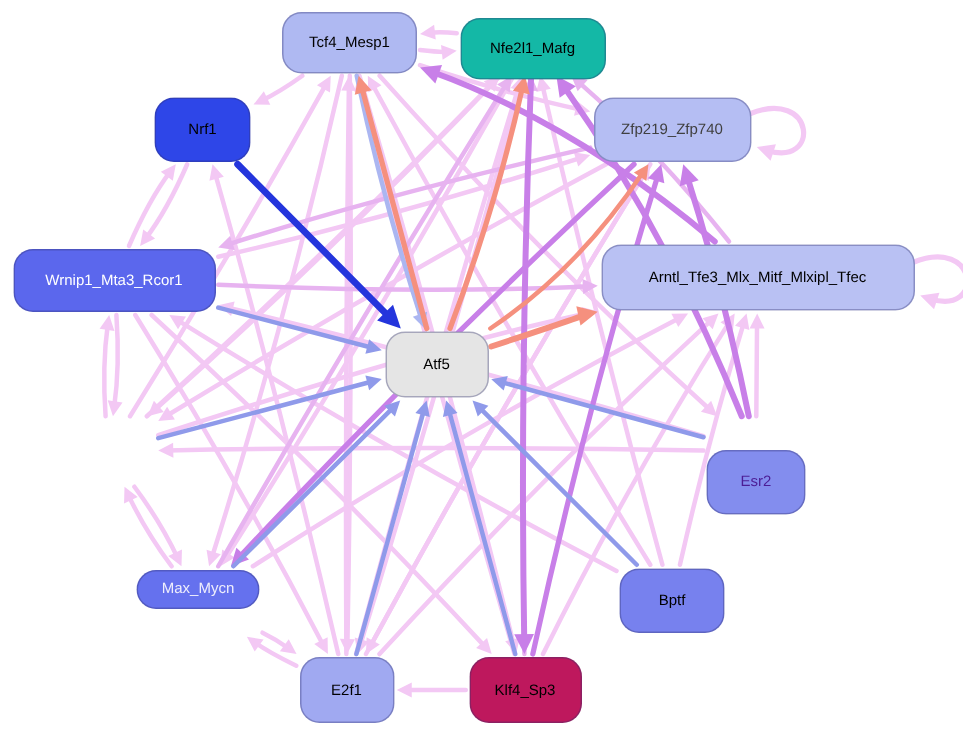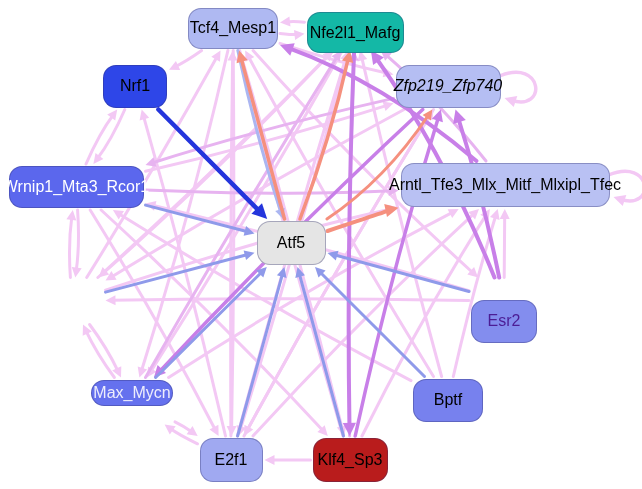--- a/index.html
+++ b/index.html
@@ -9,21 +9,21 @@
     background:#ffffff;
     overflow:hidden;
     font-family:"Liberation Sans", sans-serif;
   }
   #edge-layer{position:absolute;left:0;top:0;width:642px;height:489px;z-index:1;}
   #node-layer{position:absolute;left:0;top:0;width:642px;height:489px;z-index:2;}
   .node{
     position:absolute;
     display:flex;align-items:center;justify-content:center;
     border-radius:13px;
-    font-size:16px;
+    font-size:10px;
     white-space:nowrap;
     box-sizing:border-box;
     border:1px solid rgba(50,50,110,0.35);
     cursor:pointer;
     user-select:none;
   }
 </style>
 </head>
 <body>
 
@@ -309,21 +309,21 @@
   <div id="node-layer">
       <div class="node" style="left: 188px; top: 7.5px; width: 90px; height: 41px; background: rgb(175, 185, 242); color: rgb(0, 0, 0); border-color: rgba(50, 50, 110, 0.35);">
         <span>Tcf4_Mesp1</span>
       </div>
       <div class="node" style="left: 306.5px; top: 12px; width: 97px; height: 41px; background: #14b8a6; color: rgb(0, 0, 0); border-color: rgba(50, 50, 110, 0.35);">
         <span>Nfe2l1_Mafg</span>
       </div>
       <div class="node" style="left: 103px; top: 64.5px; width: 64px; height: 43px; background: rgb(46, 70, 232); color: rgb(0, 0, 0); border-color: rgba(50, 50, 110, 0.35);">
         <span>Nrf1</span>
       </div>
-      <div class="node" style="left: 395.5px; top: 64.5px; width: 105px; height: 43px; background: rgb(181, 190, 243); color: #000000; border-color: rgba(50, 50, 110, 0.35); font-style: italic;">
+      <div class="node" style="left: 395.5px; top: 64.5px; width: 105px; height: 43px; background: rgb(181, 190, 243); color: #404040; border-color: rgba(50, 50, 110, 0.35);">
         <span>Zfp219_Zfp740</span>
       </div>
       <div class="node" style="left: 8.5px; top: 166px; width: 135px; height: 42px; background: rgb(91, 103, 237); color: rgb(255, 255, 255); border-color: rgba(50, 50, 110, 0.35);">
         <span>Wrnip1_Mta3_Rcor1</span>
       </div>
       <div class="node" style="left: 400.5px; top: 163px; width: 209px; height: 44px; background: rgb(185, 193, 243); color: rgb(0, 0, 0); border-color: rgba(50, 50, 110, 0.35);">
         <span>Arntl_Tfe3_Mlx_Mitf_Mlxipl_Tfec</span>
       </div>
       <div class="node" style="left: 256.5px; top: 221px; width: 69px; height: 44px; background: #e5e5e5; color: rgb(0, 0, 0); border-color: rgba(50, 50, 110, 0.35);">
         <span>Atf5</span>
@@ -333,17 +333,17 @@
       </div>
       <div class="node" style="left: 91px; top: 379.5px; width: 82px; height: 26px; background: rgb(101, 113, 238); color: rgb(238, 238, 252); border-color: rgba(50, 50, 110, 0.35);">
         <span>Max_Mycn</span>
       </div>
       <div class="node" style="left: 413px; top: 378.5px; width: 70px; height: 43px; background: rgb(119, 129, 238); color: rgb(0, 0, 0); border-color: rgba(50, 50, 110, 0.35);">
         <span>Bptf</span>
       </div>
       <div class="node" style="left: 199.5px; top: 438px; width: 63px; height: 44px; background: rgb(160, 169, 241); color: rgb(0, 0, 0); border-color: rgba(50, 50, 110, 0.35);">
         <span>E2f1</span>
       </div>
-      <div class="node" style="left: 312.5px; top: 438px; width: 75px; height: 44px; background: #b91c1c; color: rgb(0, 0, 0); border-color: rgba(50, 50, 110, 0.35);">
+      <div class="node" style="left: 312.5px; top: 438px; width: 75px; height: 44px; background: #be185d; color: rgb(0, 0, 0); border-color: rgba(50, 50, 110, 0.35);">
         <span>Klf4_Sp3</span>
       </div>
     </div>
 </div>
 
 </body></html>

